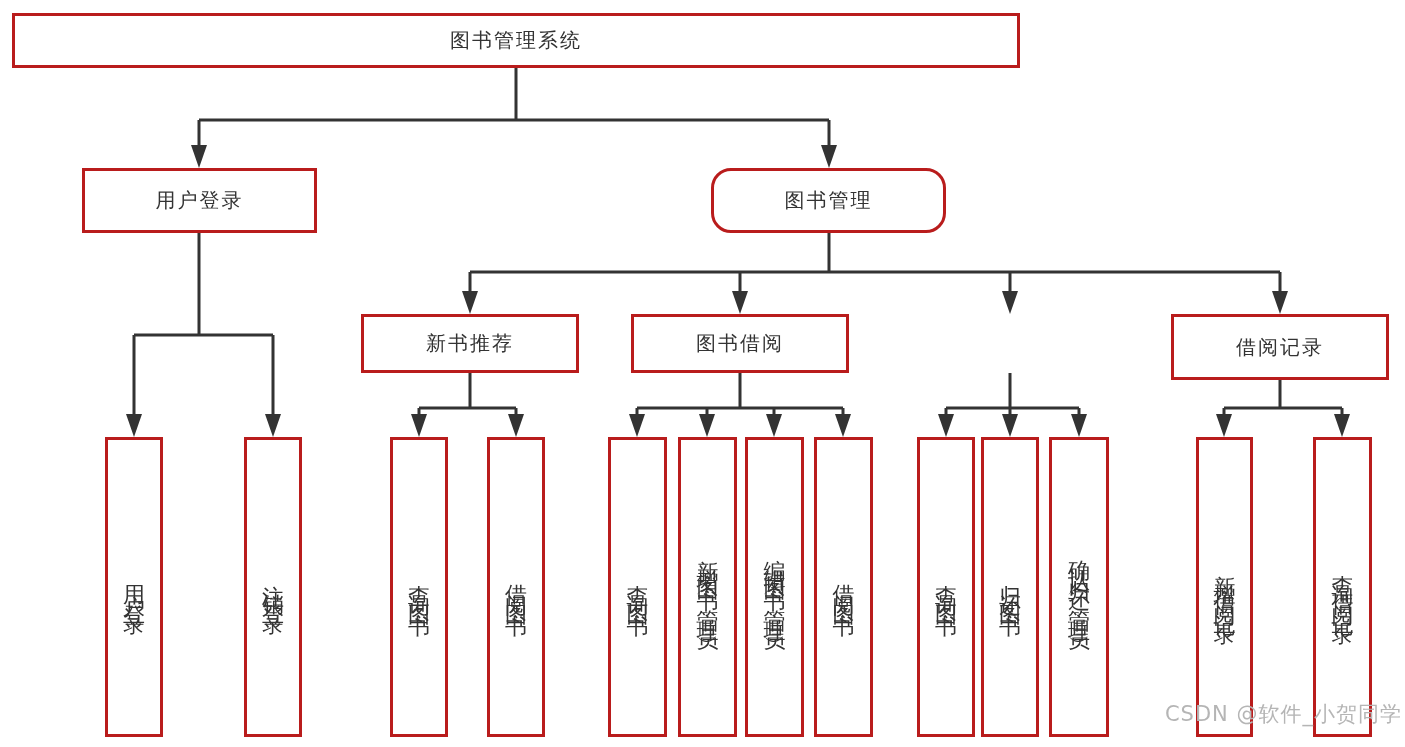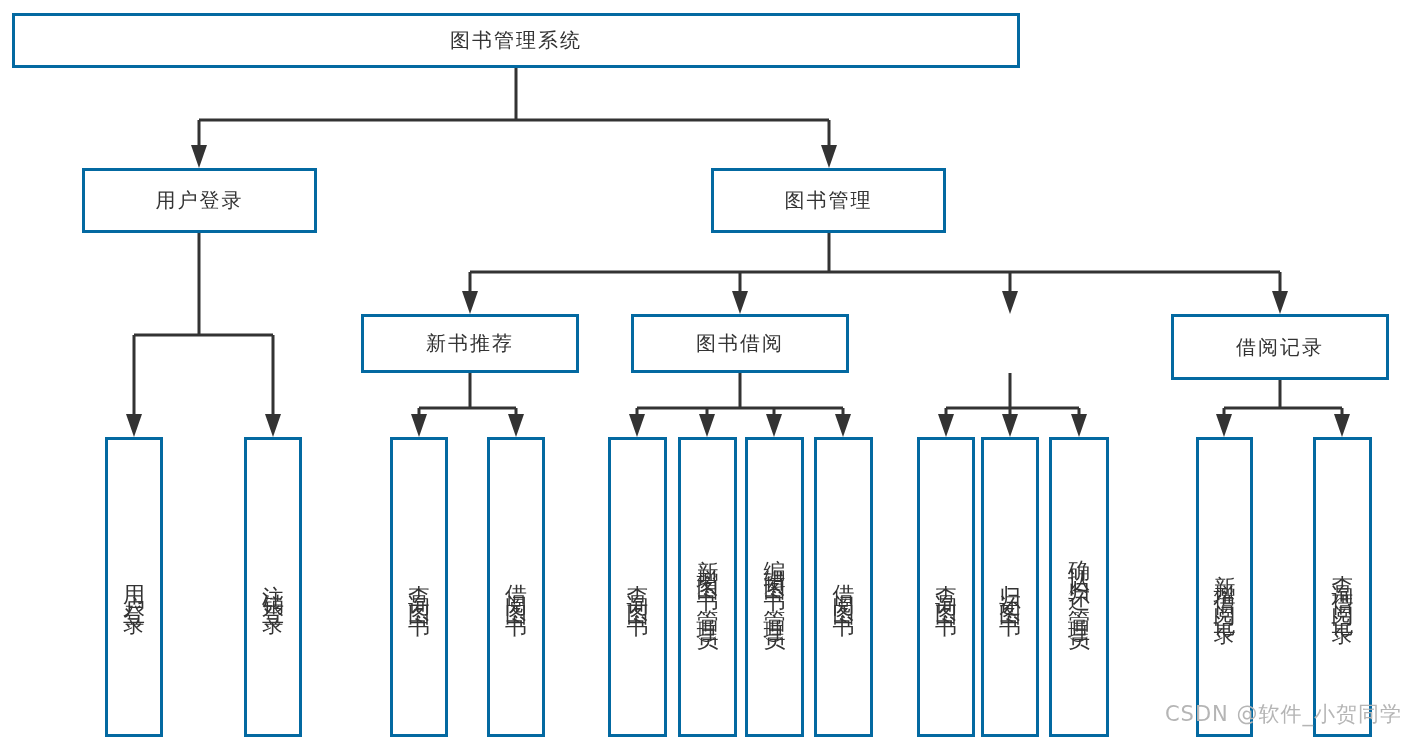--- a/index.html
+++ b/index.html
@@ -7,21 +7,21 @@
     position:relative;
     width:1405px;height:747px;
     background:#ffffff;
     font-family:"DejaVu Sans","Liberation Sans",sans-serif;
     overflow:hidden;
   }
   .lines{position:absolute;left:0;top:0;z-index:1;}
   .box{
     position:absolute;
     box-sizing:border-box;
-    border:3px solid #0369a1;
+    border:3px solid #b91c1c;
     background:#ffffff;
     color:#333333;
     display:flex;
     align-items:center;
     justify-content:center;
     z-index:2;
     font-size:20px;
     letter-spacing:2px;
     text-align:left;
   }
@@ -77,21 +77,21 @@
       <polygon points="1002,414 1018,414 1010,437"></polygon>
       <polygon points="1071,414 1087,414 1079,437"></polygon>
       <polygon points="1216,414 1232,414 1224,437"></polygon>
       <polygon points="1334,414 1350,414 1342,437"></polygon>
     </g>
   </svg>
 
   <div class="box" style="left:12px;top:13px;width:1008px;height:55px;">图书管理系统</div>
 
   <div class="box" style="left:82px;top:168px;width:235px;height:65px;">用户登录</div>
-  <div class="box" style="left:711px;top:168px;width:235px;height:65px;">图书管理</div>
+  <div class="box" style="left:711px;top:168px;width:235px;height:65px;border-radius:20px;">图书管理</div>
 
   <div class="box" style="left:631px;top:314px;width:218px;height:59px;">图书借阅</div>
   <div class="box" style="left:361px;top:314px;width:218px;height:59px;">新书推荐</div>
   <div class="box" style="left:1171px;top:314px;width:218px;height:66px;">借阅记录</div>
 
   <div class="box leaf" style="left:105px;top:437px;width:58px;height:300px;">用户登录</div>
   <div class="box leaf" style="left:244px;top:437px;width:58px;height:300px;">注销登录</div>
 
   <div class="box leaf" style="left:390px;top:437px;width:58px;height:300px;">查询图书</div>
   <div class="box leaf" style="left:487px;top:437px;width:58px;height:300px;">借阅图书</div>

